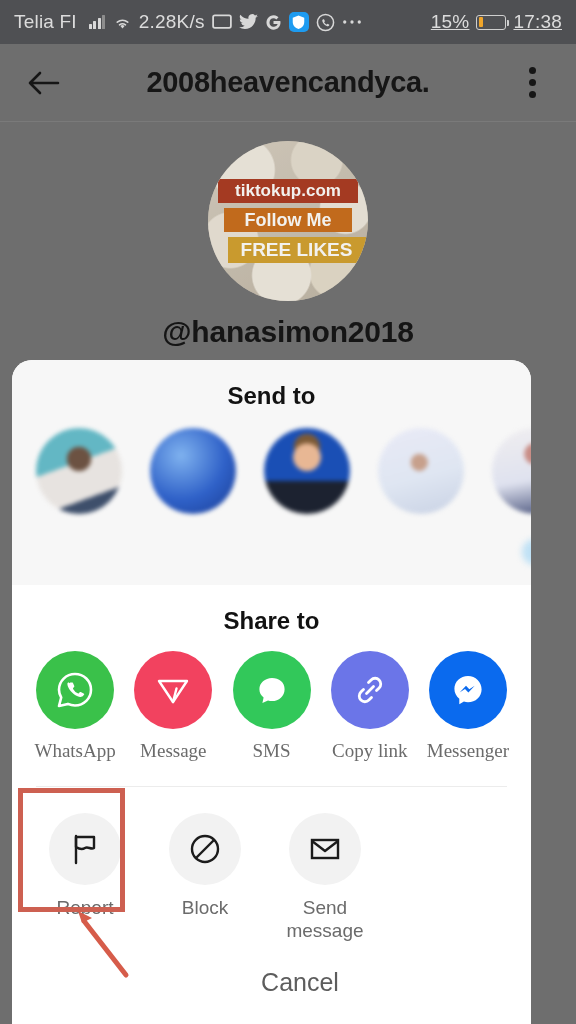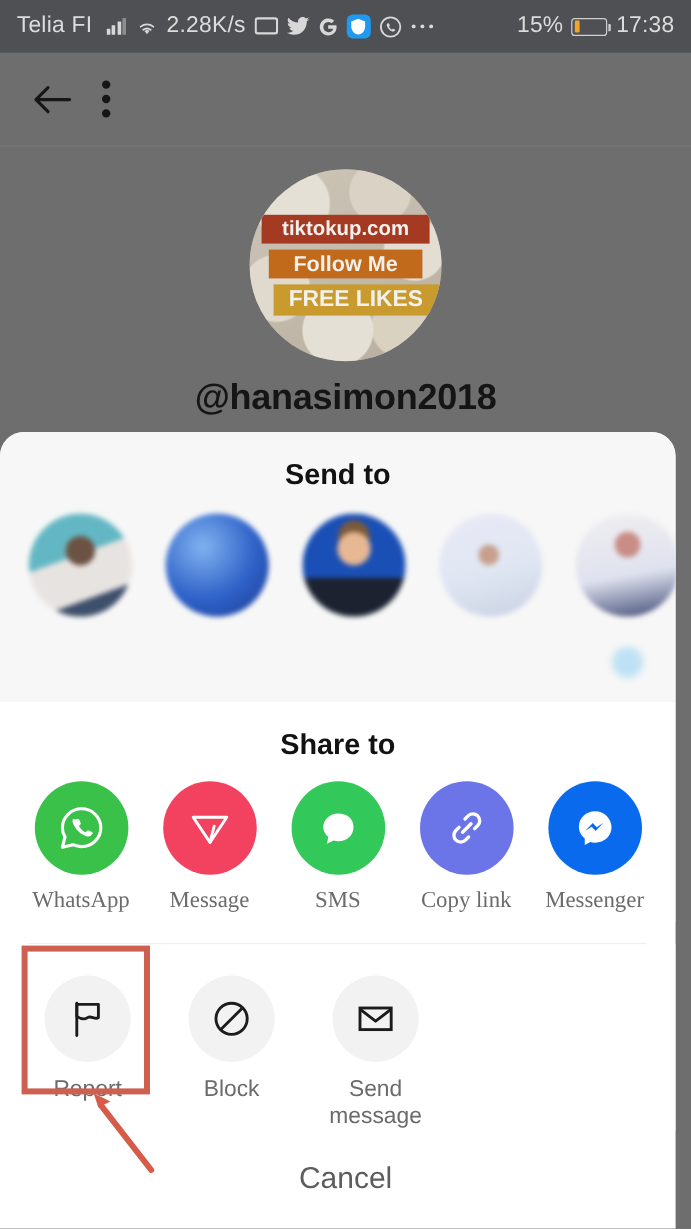--- a/index.html
+++ b/index.html
@@ -11,21 +11,21 @@
   }
   #app { position: relative; width: 576px; height: 1024px; overflow: hidden; }
 
   
   .statusbar {
     position: absolute; top: 0; left: 0; width: 576px; height: 44px;
     background: #4f5053; display: flex; align-items: center;
     padding: 0 14px; color: #d8d8d8; font-size: 19px; letter-spacing: .2px;
   }
   .sb-left { display: flex; align-items: center; gap: 7px; flex: 1; }
-  .sb-right { display: flex; align-items: center; gap: 7px; }
+  .sb-right { display: flex; align-items: center; gap: 7px; text-decoration: underline; }
   .carrier { font-size: 19px; color: #dcdcdc; margin-right: 4px; }
   .speed { font-size: 19px; color: #dcdcdc; }
   .pct { font-size: 19px; color: #dcdcdc; }
   .clock { font-size: 19px; color: #dcdcdc; }
 
   .ic { display: inline-flex; align-items: center; justify-content: center; }
   .signal { width: 18px; height: 14px; display: flex; align-items: flex-end; gap: 1.5px; }
   .signal i { width: 3px; background: #d8d8d8; display: block; border-radius: .5px; }
   .signal i:nth-child(1){height:5px}.signal i:nth-child(2){height:8px}
   .signal i:nth-child(3){height:11px}.signal i:nth-child(4){height:14px;background:#8d8d8d}
@@ -75,21 +75,21 @@
                    align-items:center; justify-content:center; gap:5px; }
   .av-line { font-weight: bold; color: #f2f1ee; text-align:center; line-height:1.05;
              padding: 3px 6px; white-space: nowrap; }
   .av-l1 { background: #a43a22; font-size: 17px; width: 140px; }
   .av-l2 { background: #c16a1c; font-size: 18px; width: 128px; }
   .av-l3 { background: #c99a2e; font-size: 19px; width: 138px; margin-left: 17px; }
   .handle { margin-top: 14px; font-size: 30px; font-weight: bold; color: #151515;
             letter-spacing: -.2px; }
 
   
-  .sheet { position: absolute; left: 0; top: 360px; width: 563px; height: 664px;
+  .sheet { position: absolute; left: 12px; top: 360px; width: 519px; height: 664px;
            background: #ffffff; border-radius: 20px 20px 0 0; overflow: hidden; }
 
   .send-section { background: #f7f7f7; padding: 22px 0 20px; }
   .section-title { text-align: center; font-size: 24px; font-weight: bold; color: #121212; }
   .send-title { margin-bottom: 18px; }
 
   .contacts { display: flex; padding-left: 22px; gap: 24px; }
   .contact { width: 90px; flex: 0 0 90px; display:flex; flex-direction:column; align-items:center; }
   .c-av { width: 86px; height: 86px; border-radius: 50%; filter: blur(2.2px); }
   .c-name { margin-top: 12px; font-size: 15px; color: #9a9a9a; text-align:center;
@@ -198,20 +198,21 @@
       <span class="clock">17:38</span>
     </div>
   </div>
 
   <div class="navbar">
     <div class="back-arrow">
       <svg width="34" height="28" viewBox="0 0 34 28">
           <path d="M13 4L3 14l10 10M3 14h28" stroke="#161616" stroke-width="2.6" fill="none" stroke-linecap="round" stroke-linejoin="round"></path>
         </svg>
     </div>
+    <div class="nav-title">2008heavencandyca.</div>
     <div class="kebab">
       <span></span>
       <span></span>
       <span></span>
     </div>
   </div>
 
   <div class="profile">
     <div class="avatar">
       <div class="flowers"></div>

